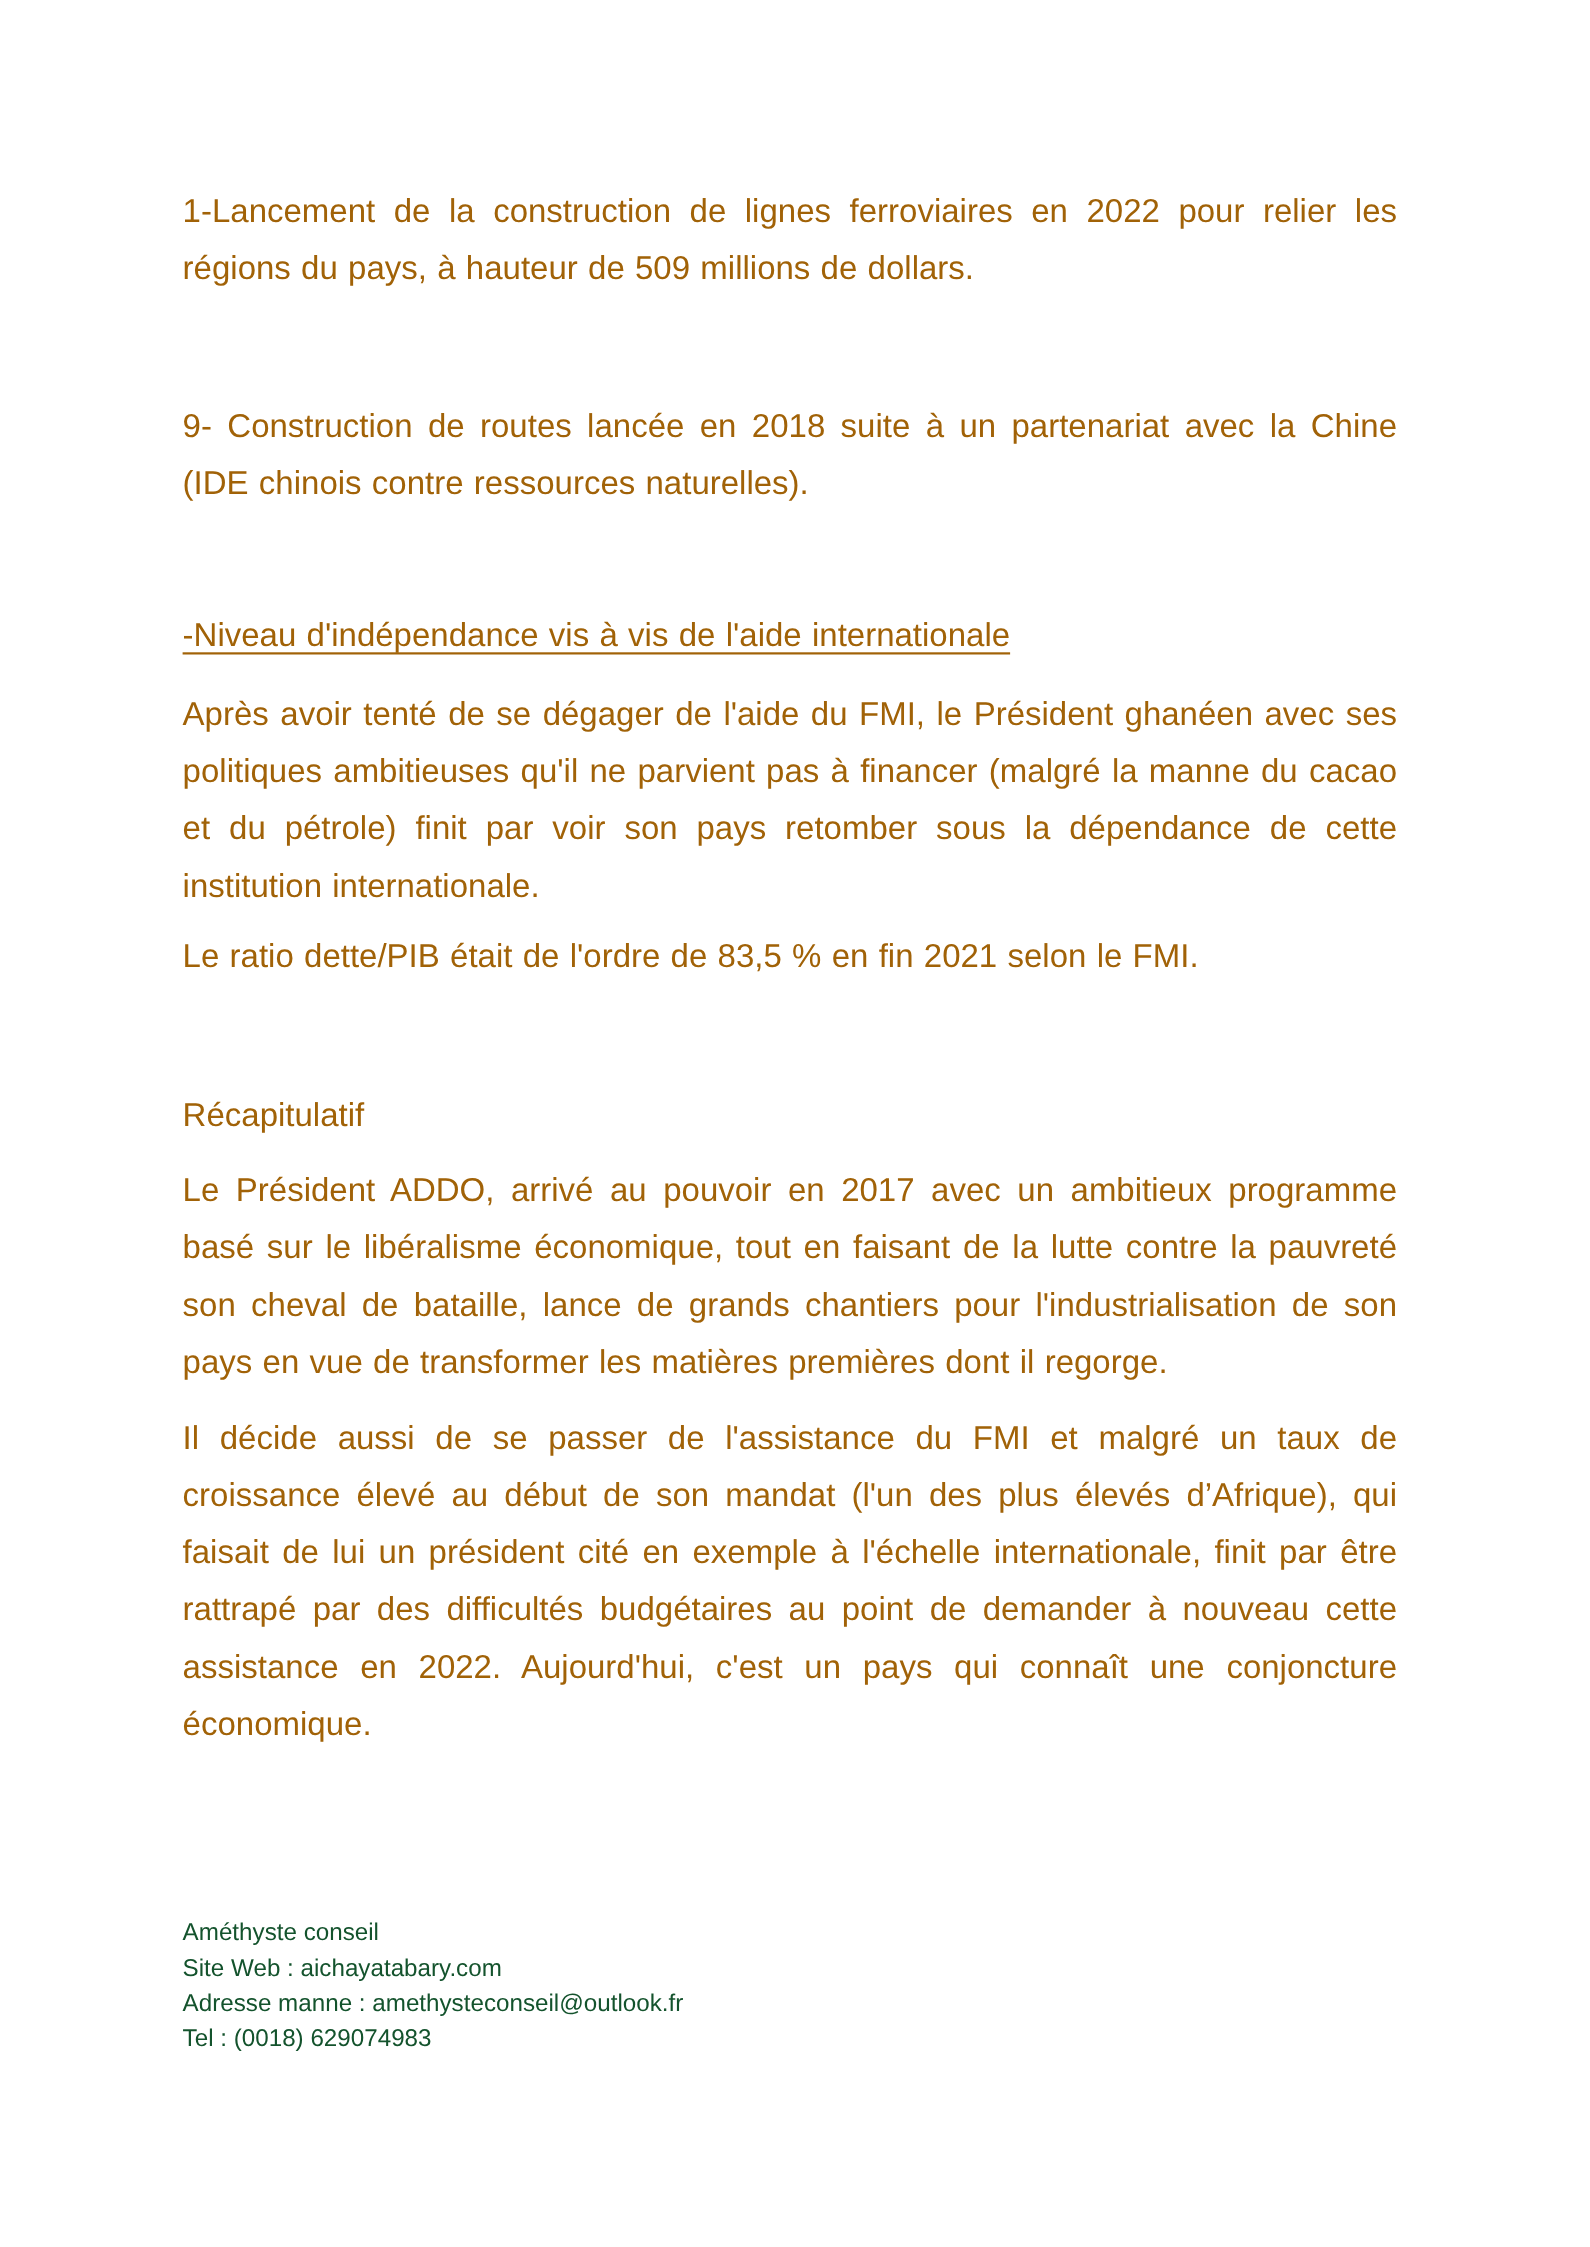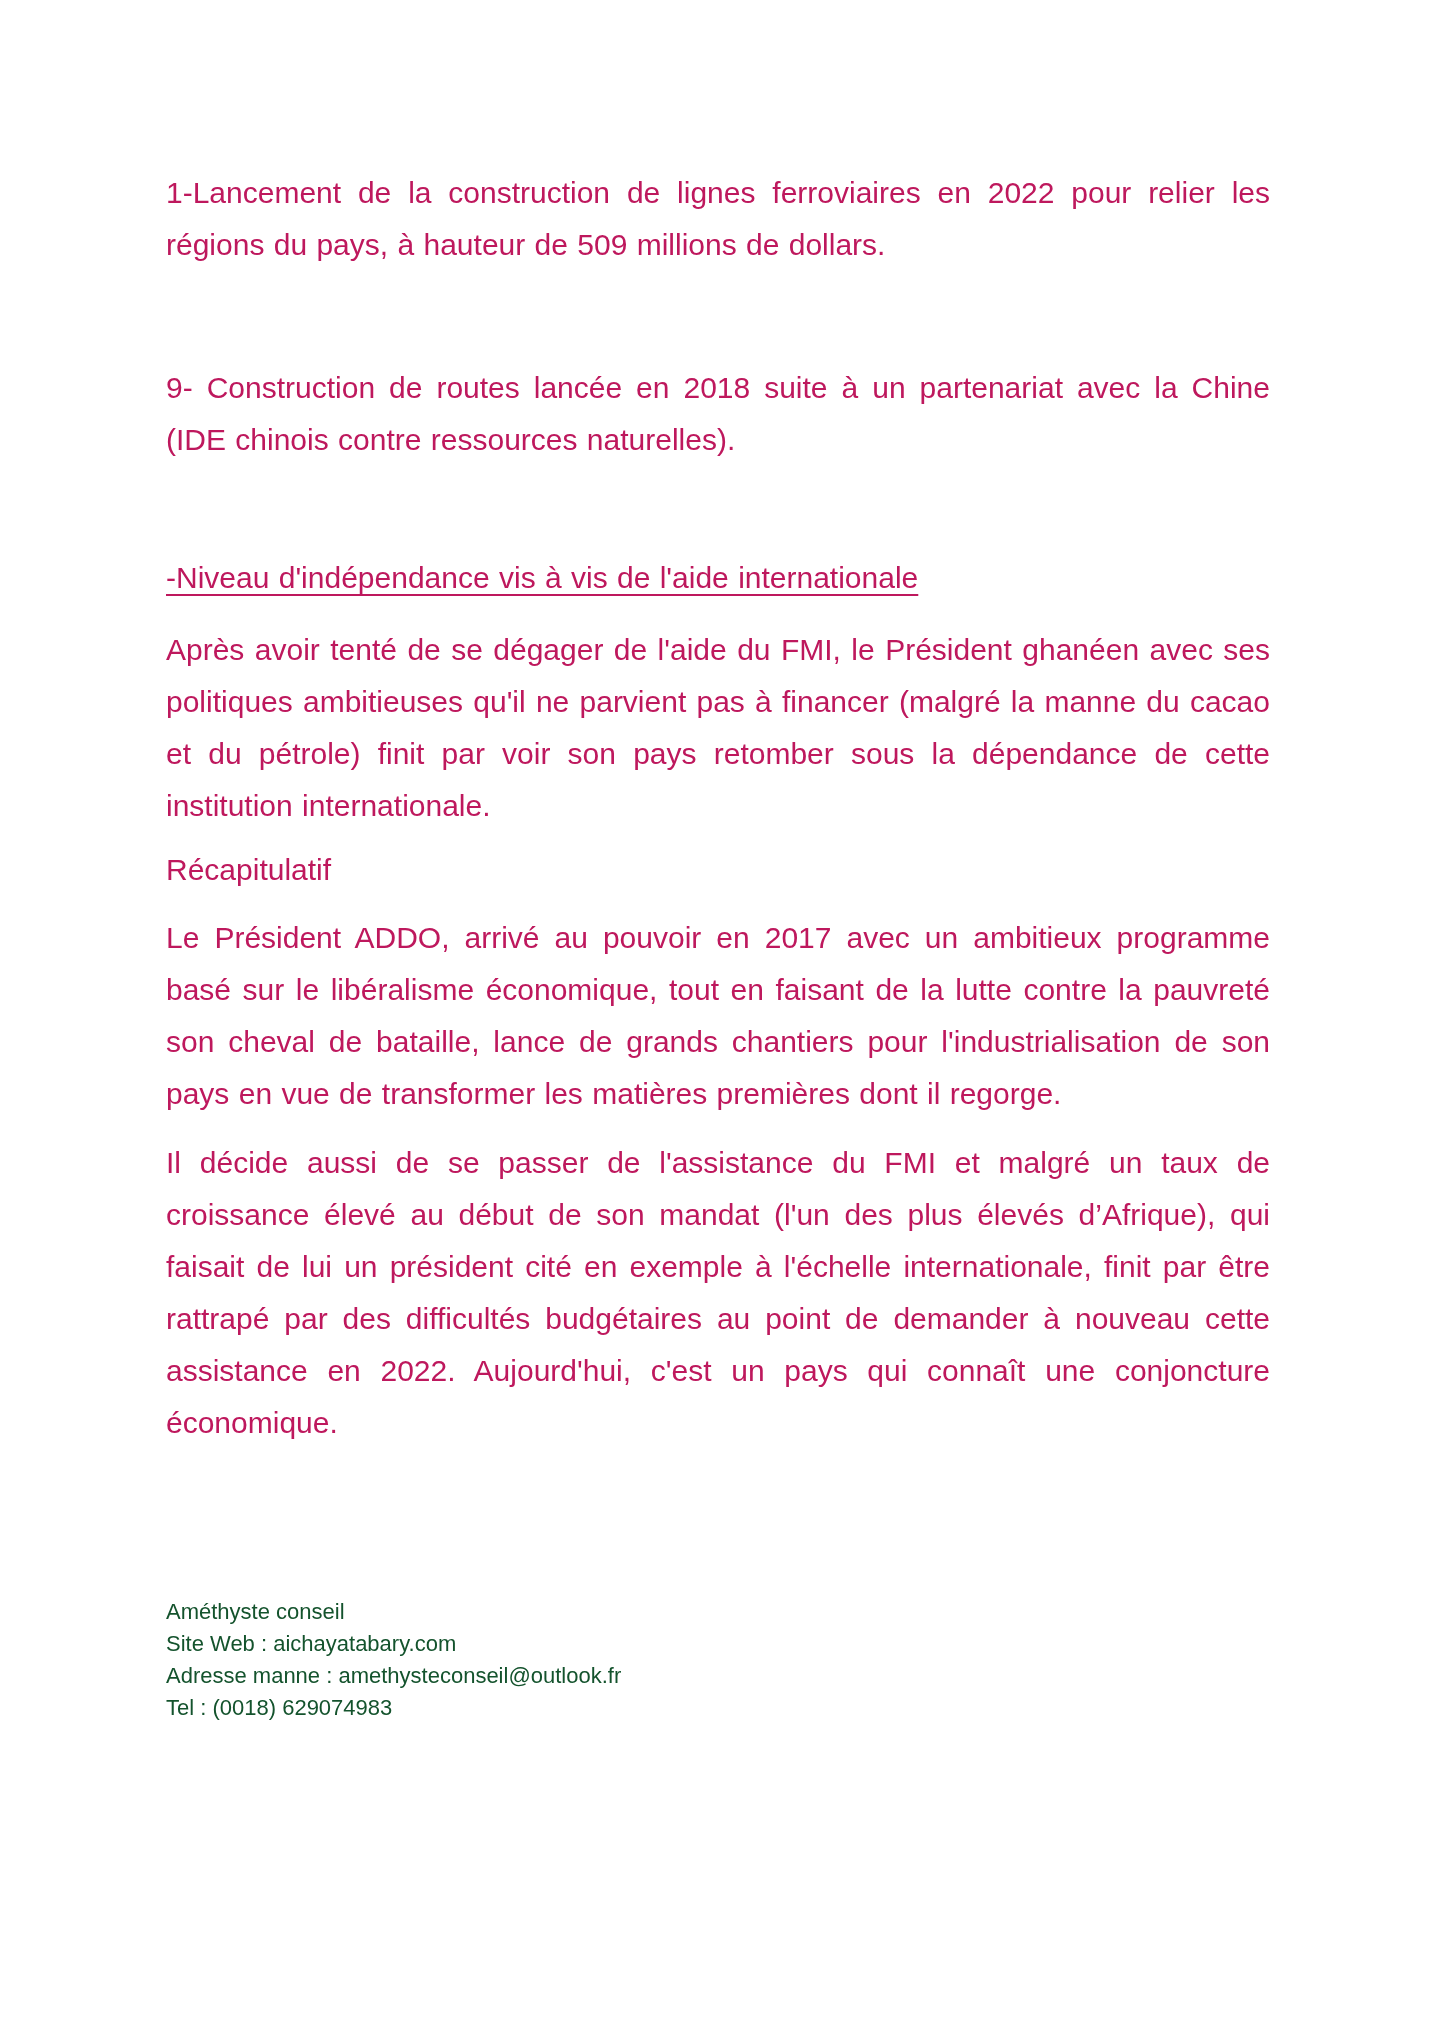--- a/index.html
+++ b/index.html
@@ -15,21 +15,21 @@
     background: #ffffff;
     color: #000000;
     padding: 167px 175px 0 166px;
     font-family: "Liberation Sans", sans-serif;
     overflow: hidden;
   }
   .body-text {
     font-size: 30px;
     line-height: 52px;
     margin: 0;
-    color: #be185d;
+    color: #a16207;
     word-spacing: 1px;
   }
   .just {
     text-align: justify;
     text-justify: inter-word;
   }
   .heading-underline {
     font-weight: normal;
     text-decoration: underline;
     text-decoration-thickness: 2px;
@@ -59,20 +59,21 @@
 <div class="page">
 
   <p class="body-text just g-blank-1">1-Lancement de la construction de lignes ferroviaires en 2022 pour relier les régions du pays, à hauteur de 509 millions de dollars.</p>
 
   <p class="body-text just g-blank-2">9- Construction de routes lancée en 2018 suite à un partenariat avec la Chine (IDE chinois contre ressources naturelles).</p>
 
   <h2 class="body-text heading-underline g-head">-Niveau d'indépendance vis à vis de l'aide internationale</h2>
 
   <p class="body-text just g-para-sm">Après avoir tenté de se dégager de l'aide du FMI, le Président ghanéen avec ses politiques ambitieuses qu'il ne parvient pas à financer (malgré la manne du cacao et du pétrole) finit par voir son pays retomber sous la dépendance de cette institution internationale.</p>
 
+  <p class="body-text g-blank-3">Le ratio dette/PIB était de l'ordre de 83,5 % en fin 2021 selon le FMI.</p>
 
   <h2 class="body-text g-recap" style="font-weight: normal;">Récapitulatif</h2>
 
   <p class="body-text just g-para">Le Président ADDO, arrivé au pouvoir en 2017 avec un ambitieux programme basé sur le libéralisme économique, tout en faisant de la lutte contre la pauvreté son cheval de bataille, lance de grands chantiers pour l'industrialisation de son pays en vue de transformer les matières premières dont il regorge.</p>
 
   <p class="body-text just">Il décide aussi de se passer de l'assistance du FMI et malgré un taux de croissance élevé au début de son mandat (l'un des plus élevés d’Afrique), qui faisait de lui un président cité en exemple à l'échelle internationale, finit par être rattrapé par des difficultés budgétaires au point de demander à nouveau cette assistance en 2022. Aujourd'hui, c'est un pays qui connaît une conjoncture économique.</p>
 
   <div class="footer">
     <p>Améthyste conseil</p>
     <p>Site Web : aichayatabary.com</p>

